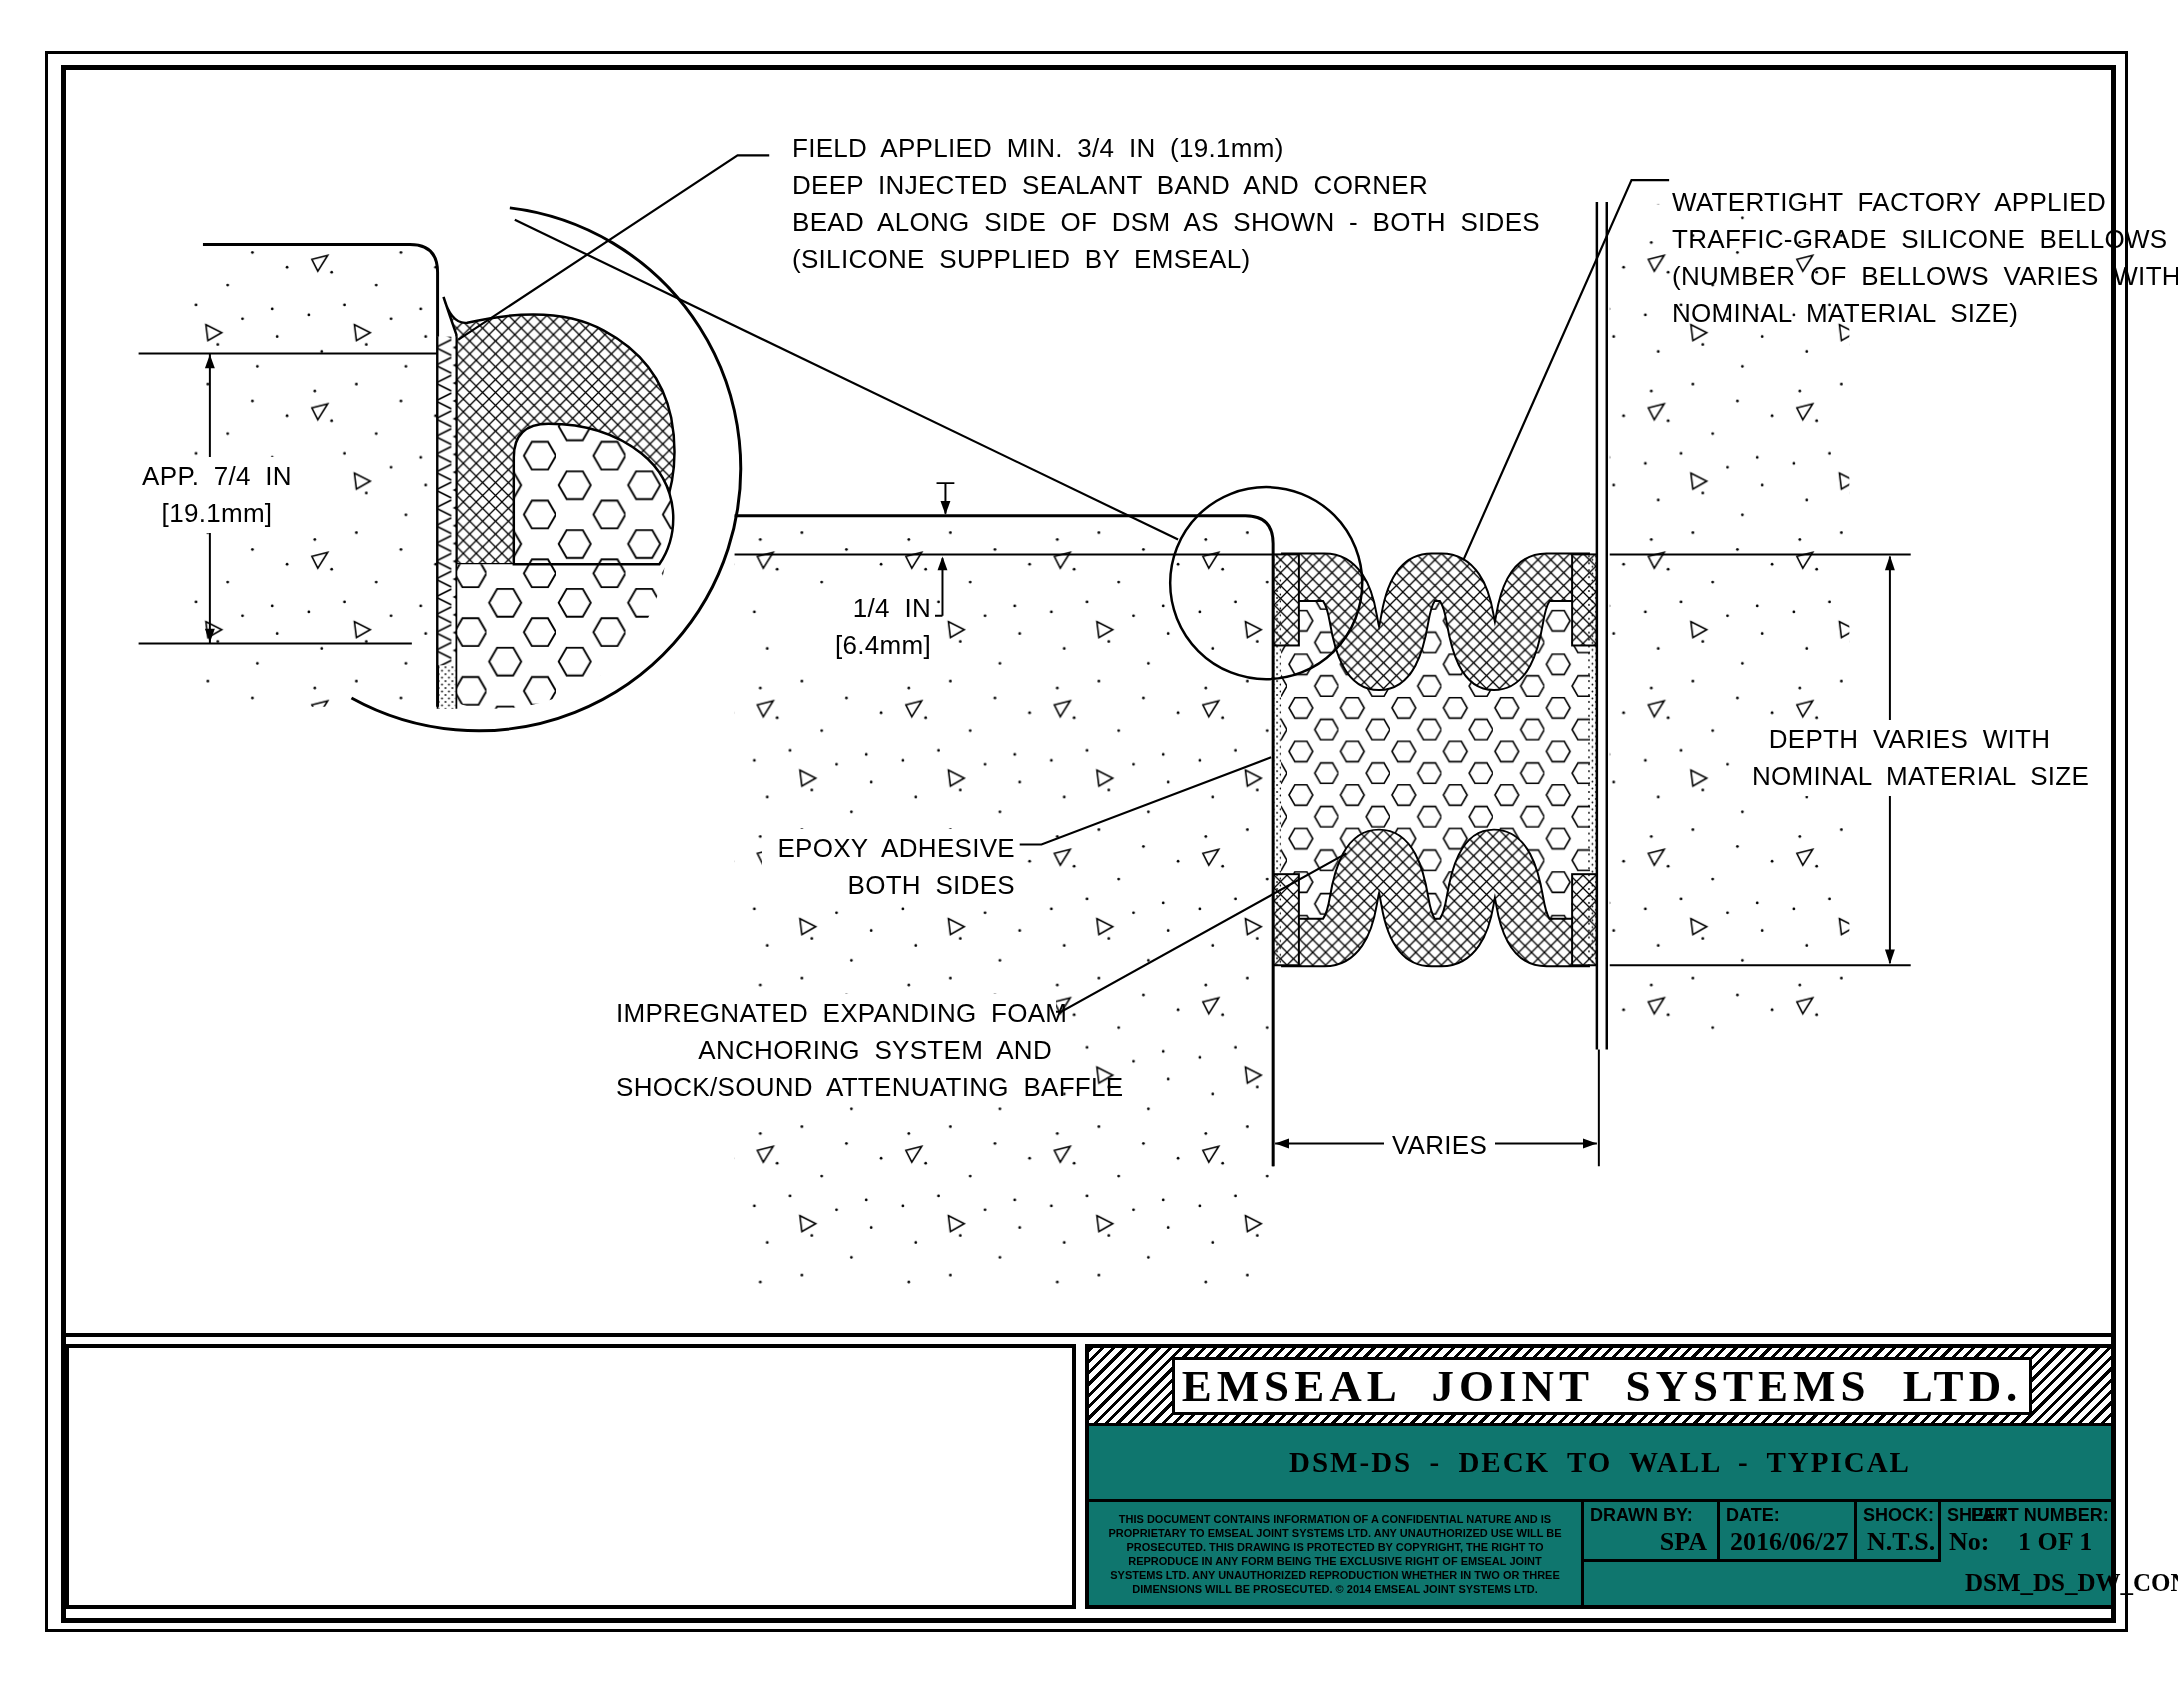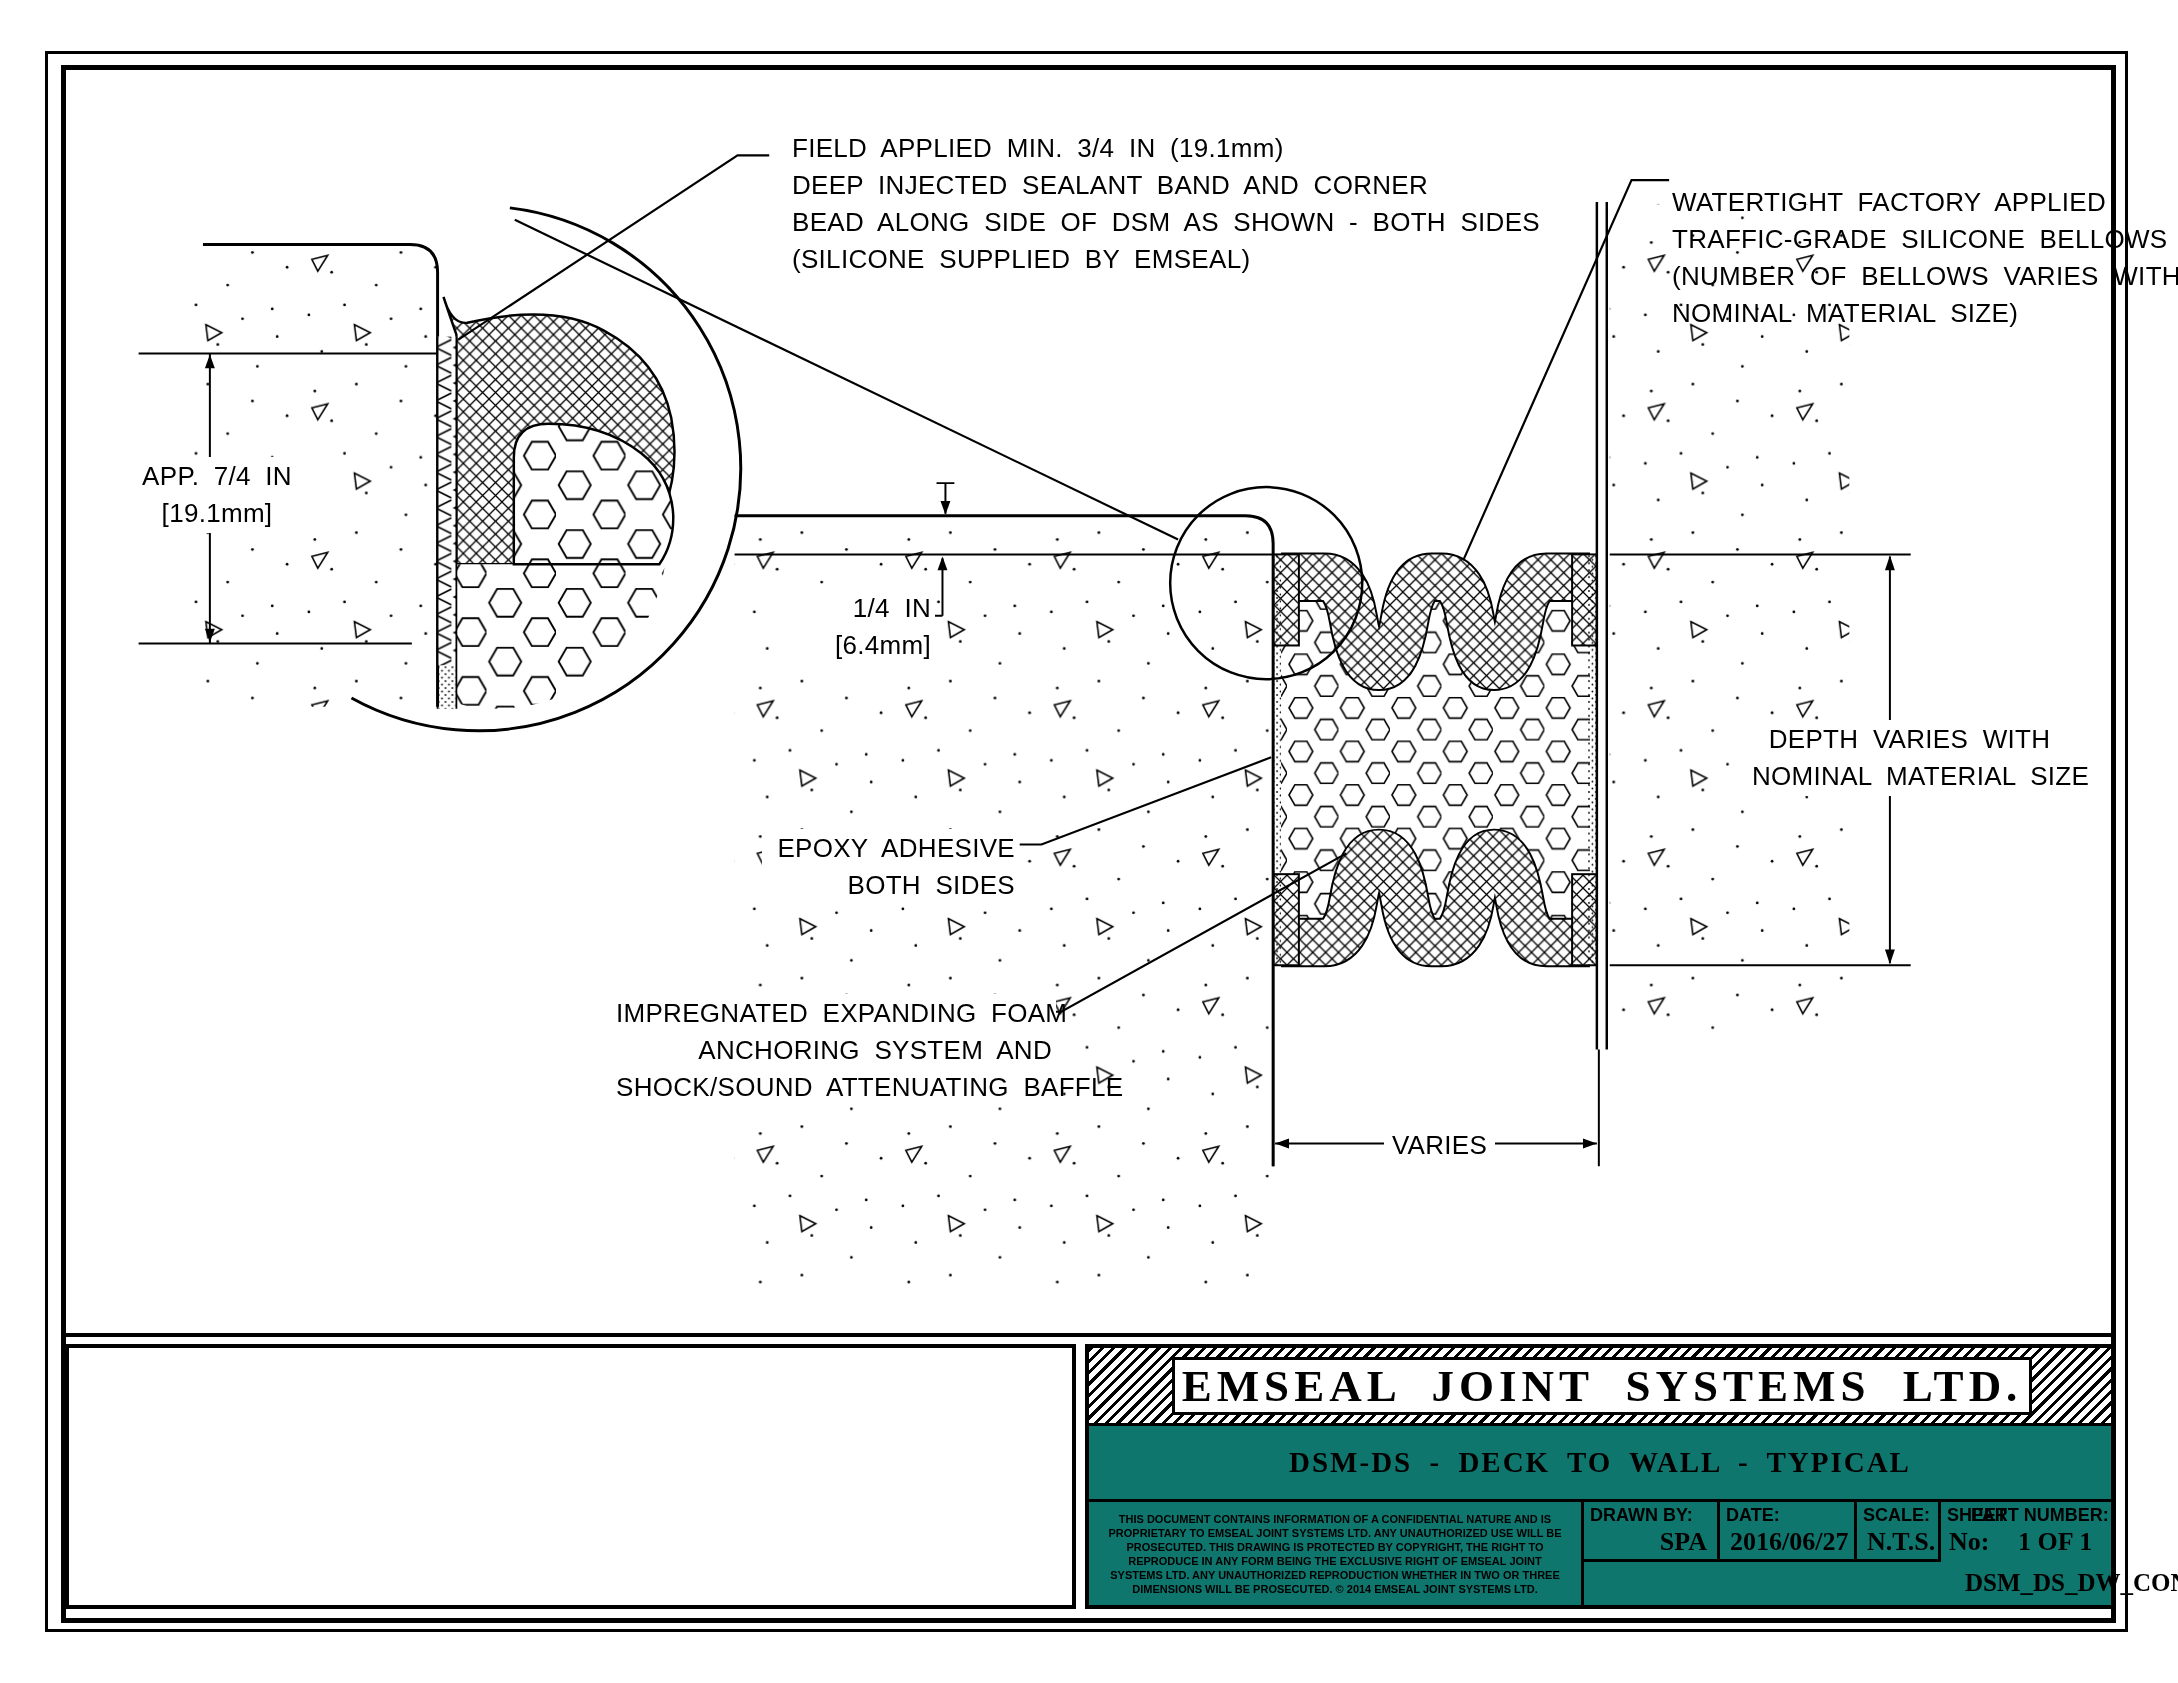--- a/index.html
+++ b/index.html
@@ -251,21 +251,21 @@
         <div class="tb-row1">
           <div class="tb-cell" style="width:136px;">
             <span class="tb-label">DRAWN BY:</span>
             <span class="tb-value" style="right:10px;">SPA</span>
           </div>
           <div class="tb-cell" style="width:137px;">
             <span class="tb-label">DATE:</span>
             <span class="tb-value" style="left:10px;">2016/06/27</span>
           </div>
           <div class="tb-cell" style="width:84px;">
-            <span class="tb-label">SCALE:</span>
+            <span class="tb-label">SHOCK:</span>
             <span class="tb-value" style="left:10px;">N.T.S.</span>
           </div>
           <div class="tb-cell" style="flex:1;">
             <span class="tb-label">SHEET</span>
             <span class="tb-value" style="left:8px;">No:</span>
             <span class="tb-value" style="left:77px;">1 OF 1</span>
           </div>
         </div>
         <div class="tb-row2">
           <span class="tb-label">PART NUMBER:</span>

